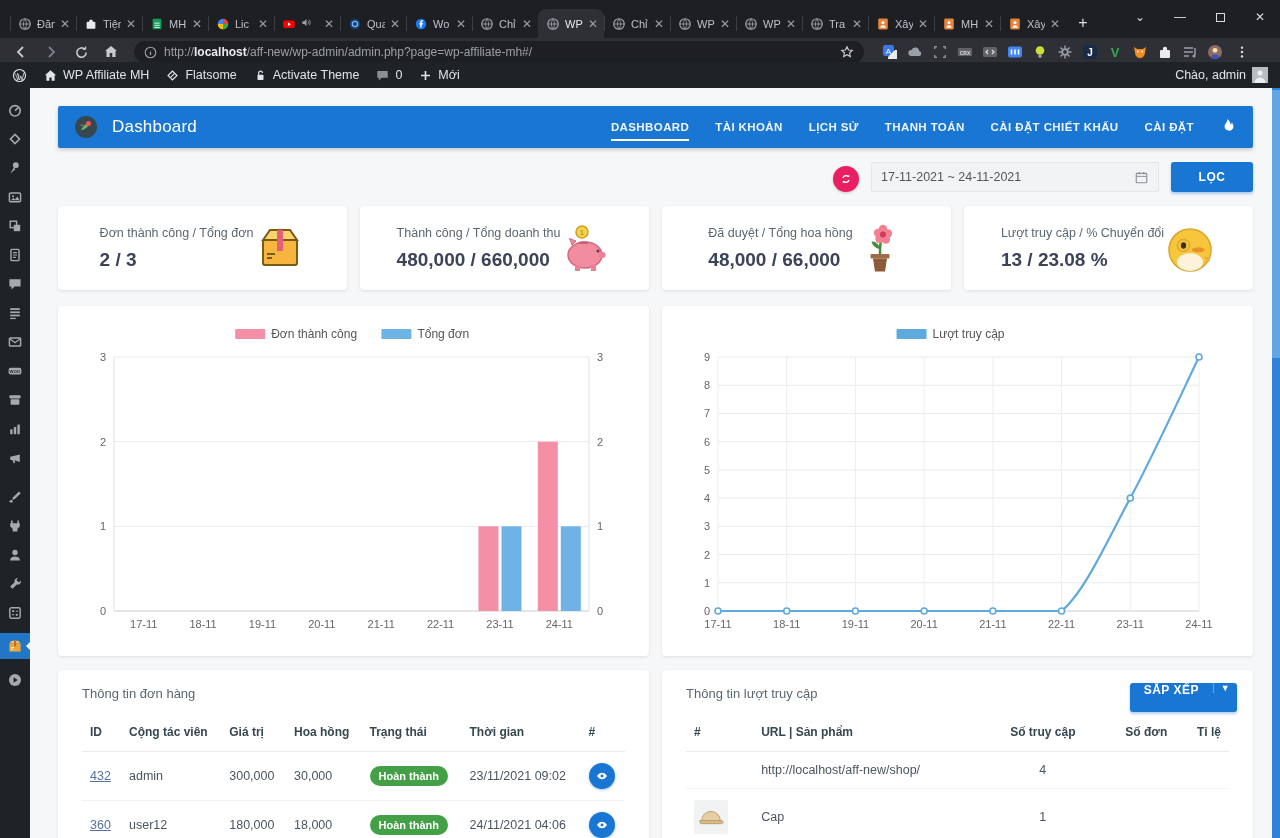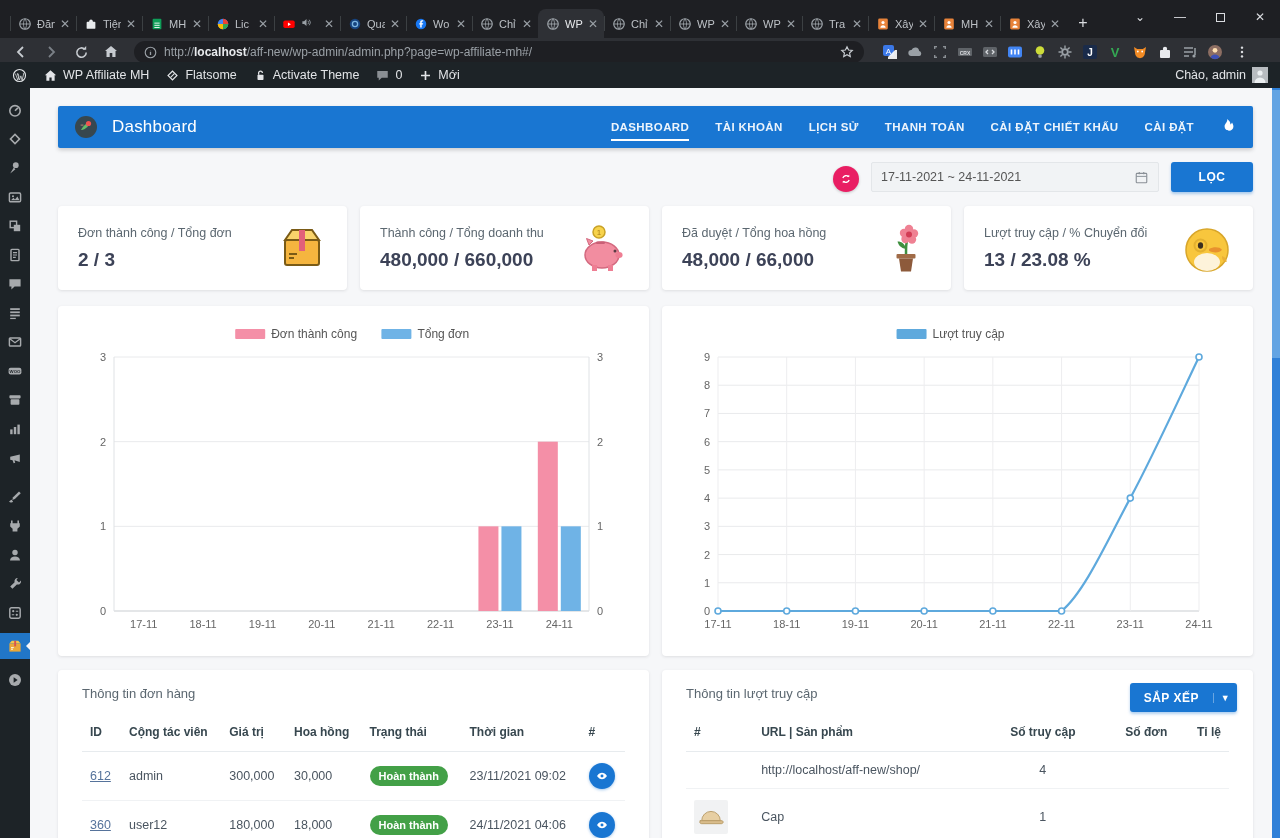--- a/index.html
+++ b/index.html
@@ -69,42 +69,42 @@
   .date-input { width:288px; height:30px; background:#f1f3f5; border:1px solid #e3e6e9; border-radius:2px;
                 display:flex; align-items:center; padding:0 9px; font-size:12.5px; color:#555; cursor:text; }
   .date-input .dtext { flex:1; }
   .btn-blue { background:#1976d2; color:#fff; font-size:12px; font-weight:700; letter-spacing:.5px;
               border:none; border-radius:3px; cursor:pointer; box-shadow:0 2px 3px rgba(25,118,210,.35); }
   .btn-loc { width:82px; height:30px; }
 
   
   .stats-row { margin-top:14px; display:grid; grid-template-columns:repeat(4,1fr); gap:13px; }
   .card { background:#fff; border-radius:4px; box-shadow:0 1px 3px rgba(60,64,67,.13); }
-  .stat-card { height:84px; display:flex; align-items:center; justify-content:space-between; padding:0 20px; }
+  .stat-card { height:84px; display:flex; align-items:center; justify-content:center; padding:0 20px; }
   .stat-label { font-size:12.5px; color:#5b6770; }
   .stat-value { font-size:19px; font-weight:700; color:#3c4257; margin-top:9px; }
   .stat-icon { width:52px; height:52px; flex:0 0 52px; }
 
   
   .charts-row { margin-top:16px; display:grid; grid-template-columns:1fr 1fr; gap:13px; }
   .chart-card { height:350px; padding:15px 20px; }
 
   
   .tables-row { margin-top:14px; display:grid; grid-template-columns:1fr 1fr; gap:13px; }
   .table-card { padding:16px 24px; position:relative; min-height:200px; }
   .tcard-title { font-size:13px; color:#5b6770; }
   table { width:100%; border-collapse:collapse; margin-top:12px; }
   th { text-align:left; font-size:12px; color:#37474f; font-weight:700; padding:12px 8px; border-bottom:1px solid #e7ebee; }
   td { font-size:12.5px; color:#4a5560; padding:11px 8px; border-bottom:1px solid #f0f2f4; }
   .id-link { color:#56739b; text-decoration:underline; cursor:pointer; }
   .badge { background:#43a047; color:#fff; font-size:11px; font-weight:700; padding:4px 9px; border-radius:10px; display:inline-block; }
   .eye-btn { width:26px; height:26px; border-radius:50%; background:#1976d2; display:flex; align-items:center;
              justify-content:center; cursor:pointer; box-shadow:0 1px 3px rgba(25,118,210,.4); }
   .thumb { width:34px; height:34px; background:#f1f2f3; border-radius:2px; display:flex; align-items:center; justify-content:center; }
-  .sort-btn { position:absolute; top:13px; right:16px; height:29px; display:flex; align-items:center; overflow:hidden; padding:0; }
+  .sort-btn { position:absolute; top:13px; right:16px; height:29px; display:flex; align-items:flex-start; overflow:hidden; padding:0; }
   .sort-main { padding:0 14px; display:flex; align-items:center; }
   .sort-caret { width:24px; display:flex; align-items:center; justify-content:center; border-left:1px solid rgba(255,255,255,.35); font-size:9px; }
 
   .col-center { text-align:center; }
   .col-right { text-align:right; }
 
   
   .pagescroll { position:absolute; right:0; top:0; bottom:0; width:8px; background:#2f80d8; }
   .pagescroll .thumbbar { position:absolute; top:2px; left:0; width:8px; height:268px; background:#63a4e3; }
 </style>
@@ -871,21 +871,21 @@
                 <th>Cộng tác viên</th>
                 <th>Giá trị</th>
                 <th>Hoa hồng</th>
                 <th>Trạng thái</th>
                 <th>Thời gian</th>
                 <th>#</th>
               </tr>
             </thead>
           <tbody id="orders-body">
               <tr>
-                <td><span class="id-link">612</span></td>
+                <td><span class="id-link">432</span></td>
                 <td>admin</td>
                 <td>300,000</td>
                 <td>30,000</td>
                 <td><span class="badge">Hoàn thành</span></td>
                 <td>23/11/2021 09:02</td>
                 <td>
                   <span class="eye-btn">
                     <svg width="14" height="14" viewBox="0 0 20 20">
                       <path d="M10 5.5c-4.5 0-7 4.5-7 4.5s2.5 4.5 7 4.5 7-4.5 7-4.5-2.5-4.5-7-4.5z" fill="#fff"></path>
                       <circle cx="10" cy="10" r="2.1" fill="#1976d2"></circle>

